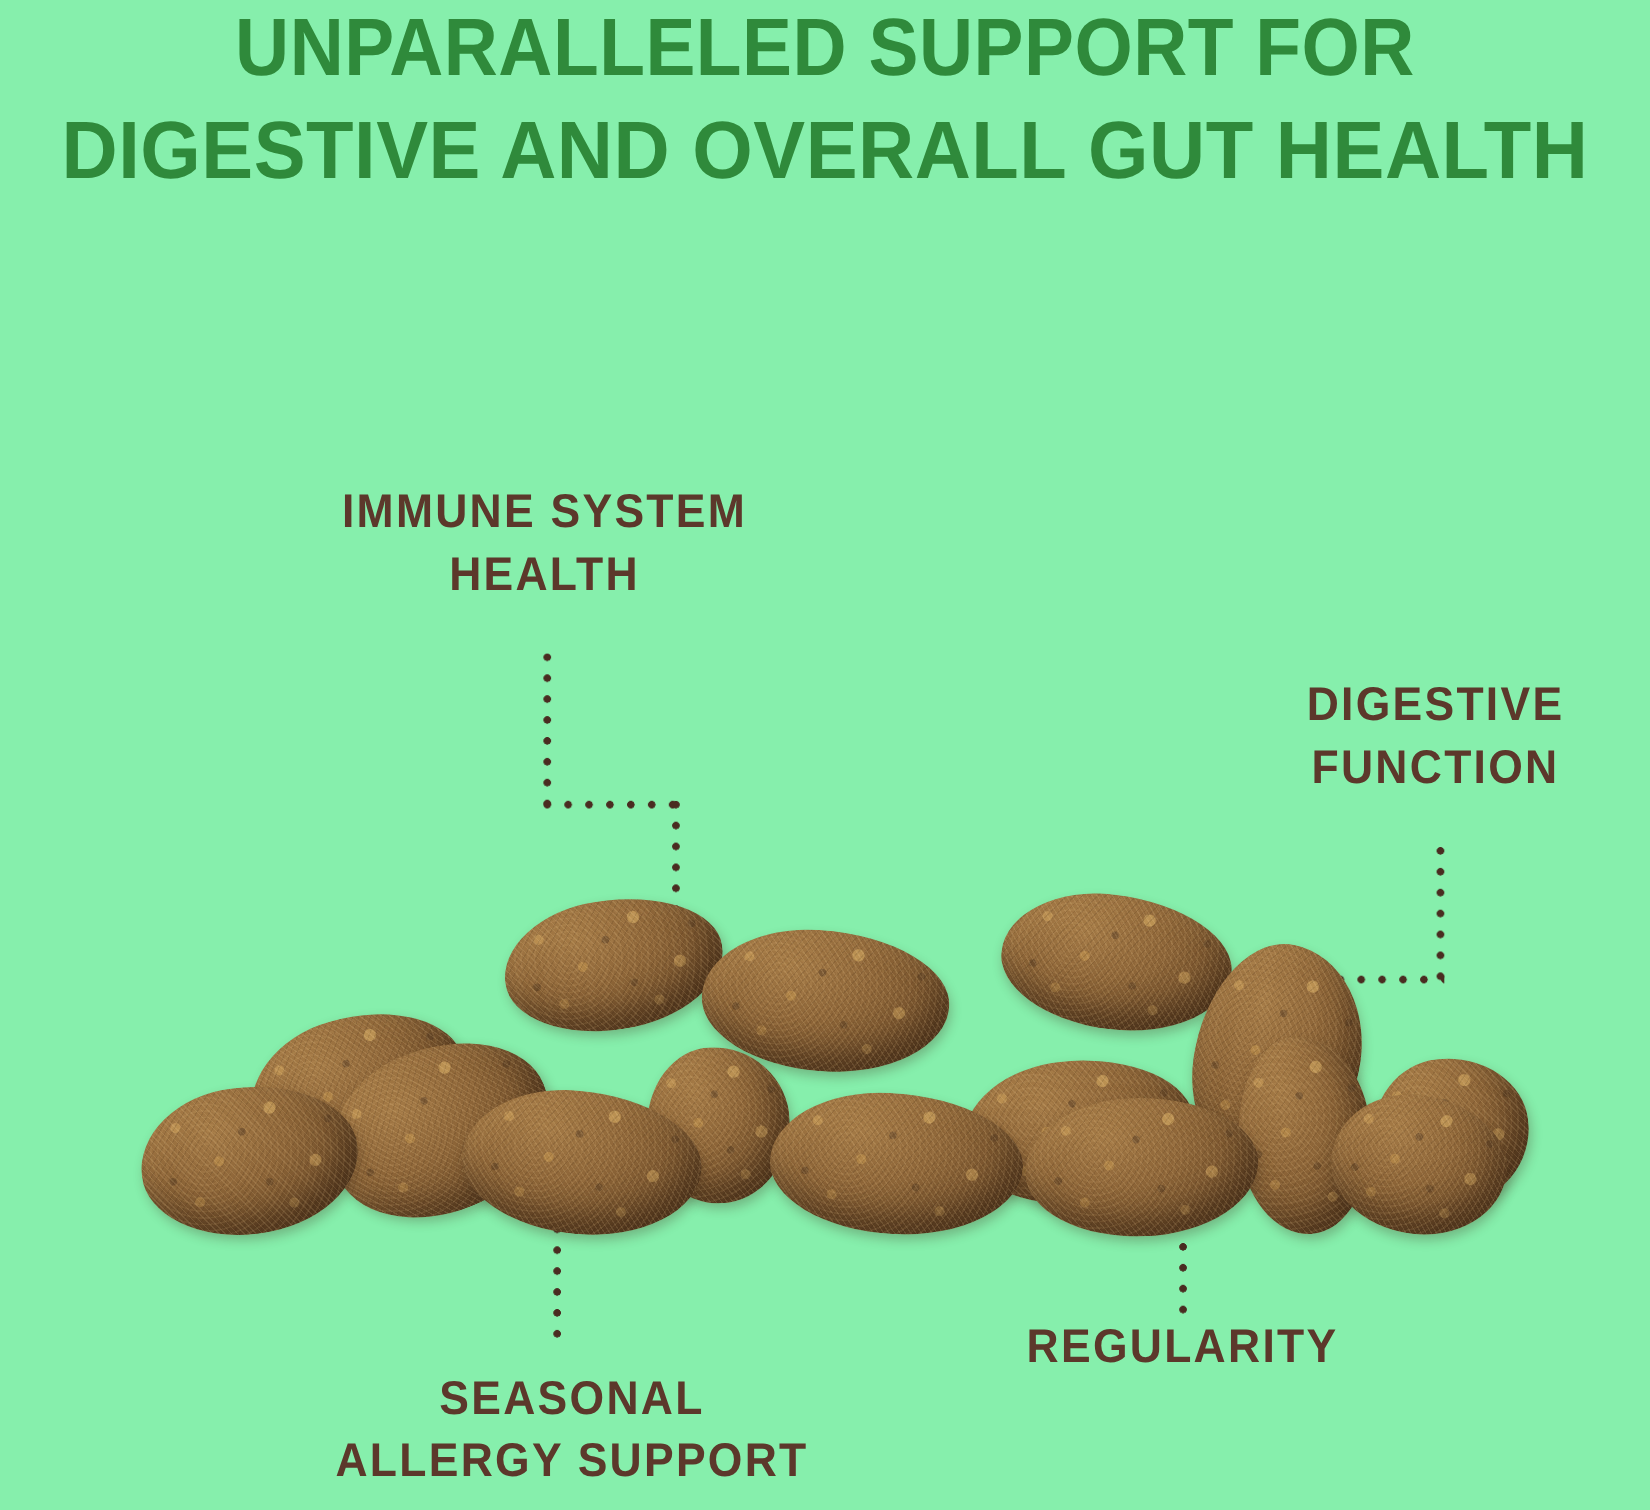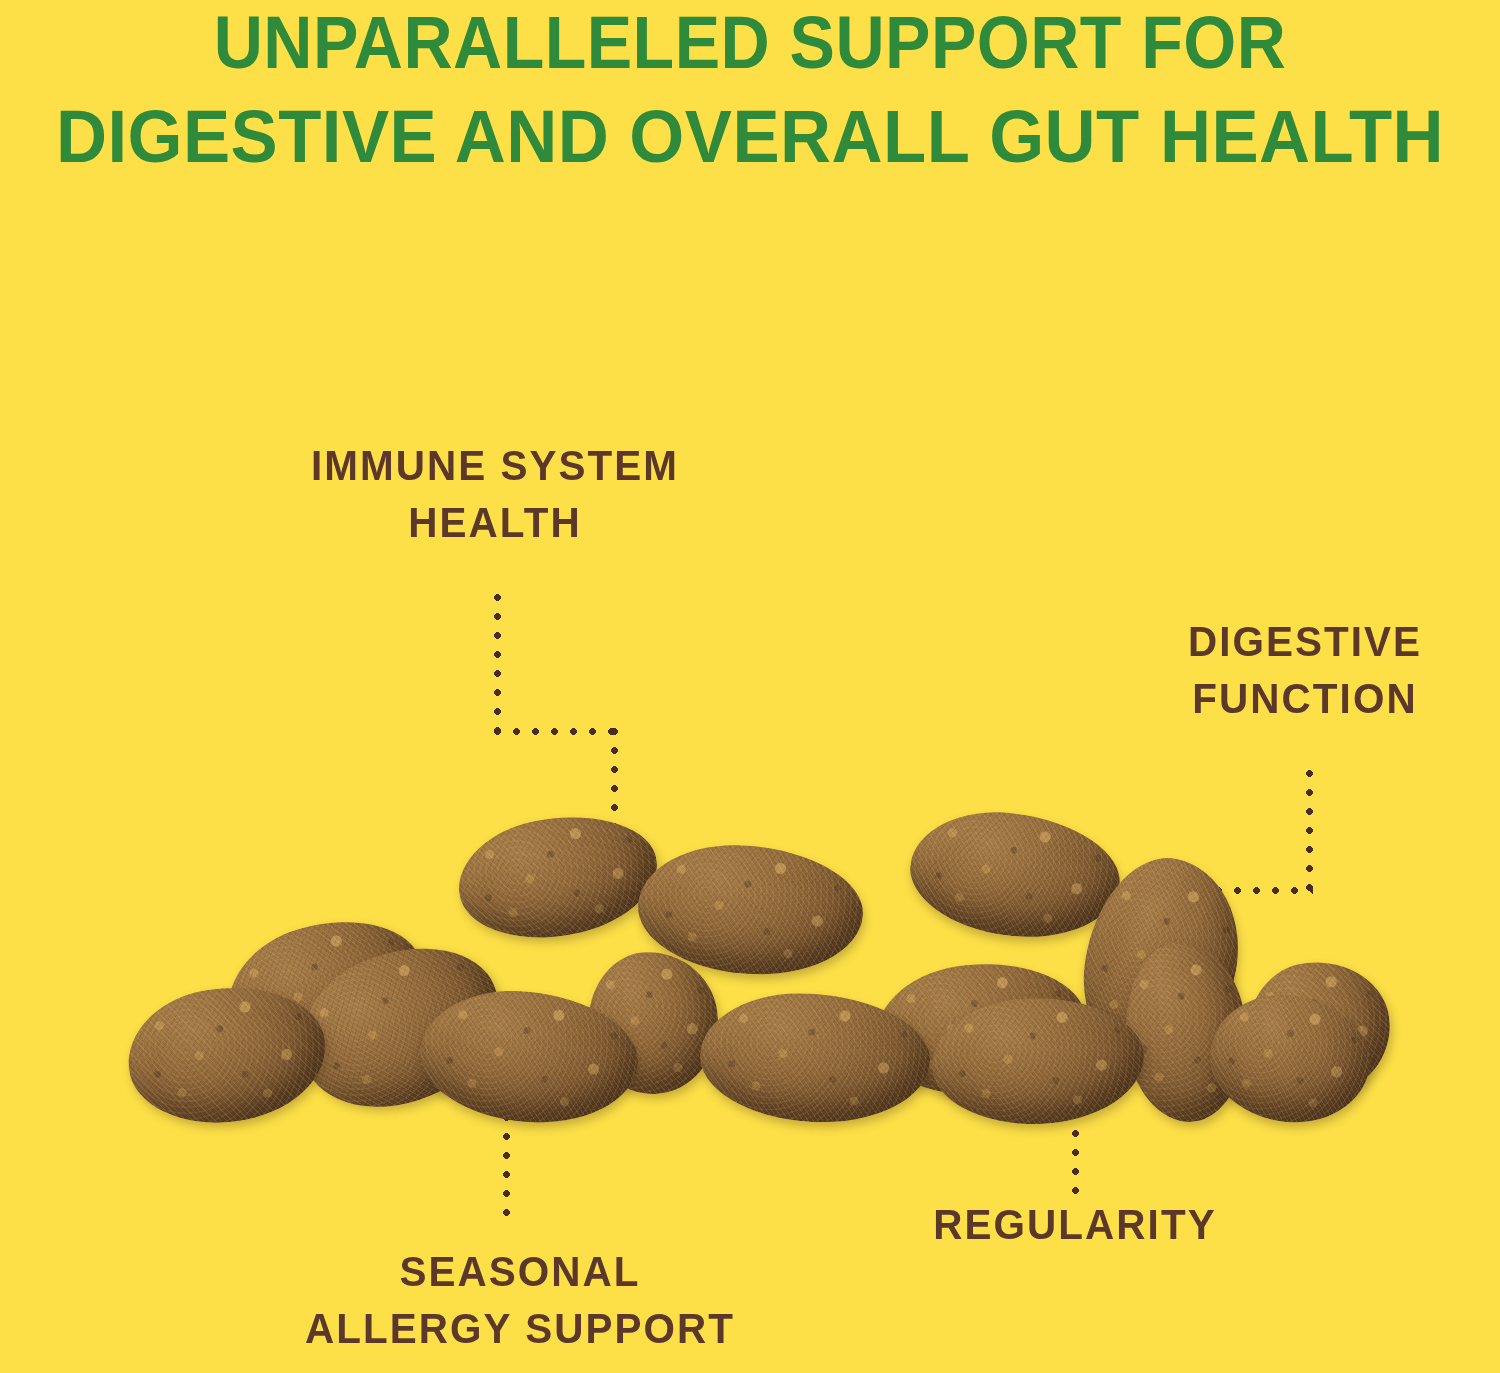--- a/index.html
+++ b/index.html
@@ -9,21 +9,21 @@
     background: #ffffff;
   }
   body {
     font-family: "Liberation Sans", sans-serif;
   }
 
   #canvas {
     position: relative;
     width: 1500px;
     height: 1373px;
-    background: #fde047;
+    background: #86efac;
     overflow: hidden;
   }
 
   
   .headline {
     position: absolute;
     left: 0;
     width: 1500px;
     text-align: center;
     color: #2f8a3b;

